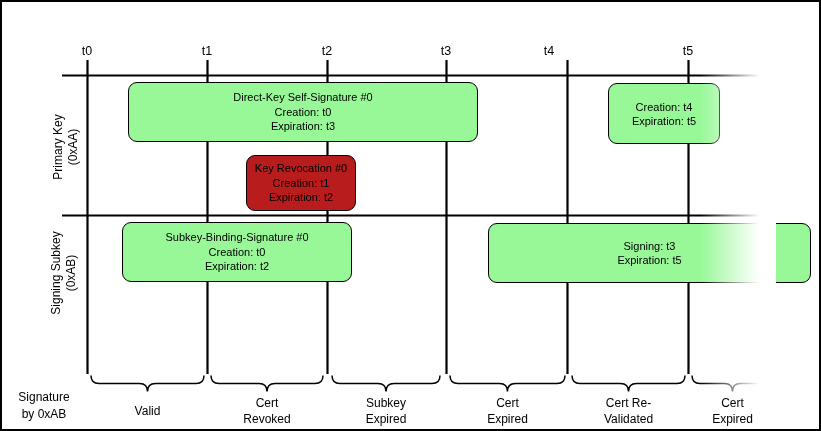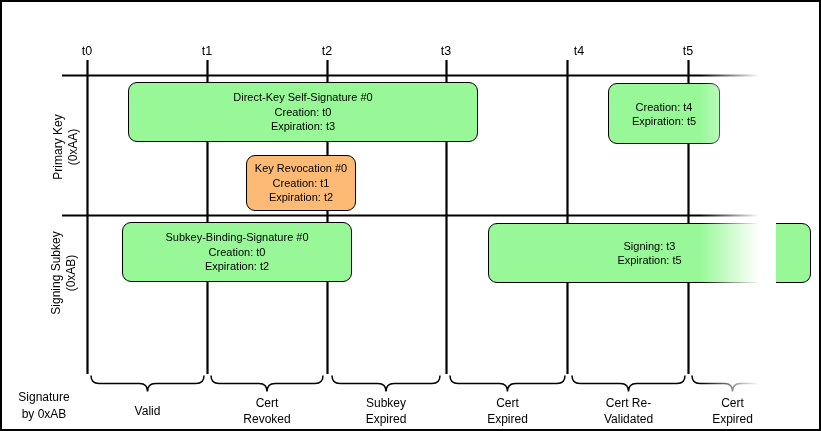--- a/index.html
+++ b/index.html
@@ -28,21 +28,21 @@
   .sig-box{
     position:absolute;z-index:2;
     box-sizing:border-box;
     border:1.5px solid #000;border-radius:9px;
     display:flex;flex-direction:column;justify-content:center;
     text-align:center;font-size:11px;line-height:14.5px;
     padding:2px 4px;
     margin-left:36px;
   }
   .sig-box.valid{background:#98F898;}
-  .sig-box.revoked{background:#fdba74;}
+  .sig-box.revoked{background:#b91c1c;}
   .fade-overlay{
     position:absolute;left:698px;top:56px;width:76px;height:336px;
     background:linear-gradient(to right, rgba(255,255,255,0) 0%, #ffffff 78%);
     z-index:3;
   }
   .period-label{
     position:absolute;top:390px;width:110px;height:38px;
     display:flex;align-items:center;justify-content:center;
     text-align:center;font-size:12px;line-height:16px;
     white-space:pre-line;z-index:4;
@@ -75,21 +75,21 @@
     <path d="M330,373.5 Q330,381.5 338,381.5 H376 Q384,381.5 384,389.5 Q384,381.5 392,381.5 H430 Q438,381.5 438,373.5" stroke="#000" stroke-width="1.5" fill="none"></path>
     <path d="M448,373.5 Q448,381.5 456,381.5 H497.5 Q505.5,381.5 505.5,389.5 Q505.5,381.5 513.5,381.5 H555 Q563,381.5 563,373.5" stroke="#000" stroke-width="1.5" fill="none"></path>
     <path d="M570,373.5 Q570,381.5 578,381.5 H618.5 Q626.5,381.5 626.5,389.5 Q626.5,381.5 634.5,381.5 H675 Q683,381.5 683,373.5" stroke="#000" stroke-width="1.5" fill="none"></path>
     <path d="M690,373.5 Q690,381.5 698,381.5 H722.5 Q730.5,381.5 730.5,389.5 Q730.5,381.5 738.5,381.5 H763 Q771,381.5 771,373.5" stroke="#000" stroke-width="1.5" fill="none"></path>
   </svg>
 
   <div class="tick-label" style="left:70px">t0</div>
   <div class="tick-label" style="left:190px">t1</div>
   <div class="tick-label" style="left:310px">t2</div>
   <div class="tick-label" style="left:429px">t3</div>
-  <div class="tick-label" style="left:562px">t4</div>
+  <div class="tick-label" style="left:532px">t4</div>
   <div class="tick-label" style="left:671px">t5</div>
 
   <div class="row-label" style="left:-14px;top:128px">Primary Key
 (0xAA)</div>
   <div class="row-label" style="left:-16px;top:254px">Signing Subkey
 (0xAB)</div>
 
   <div class="sig-box valid" style="left:90px;top:80px;width:350px;height:60px">
     <div>Direct-Key Self-Signature #0</div>
     <div>Creation: t0</div>

